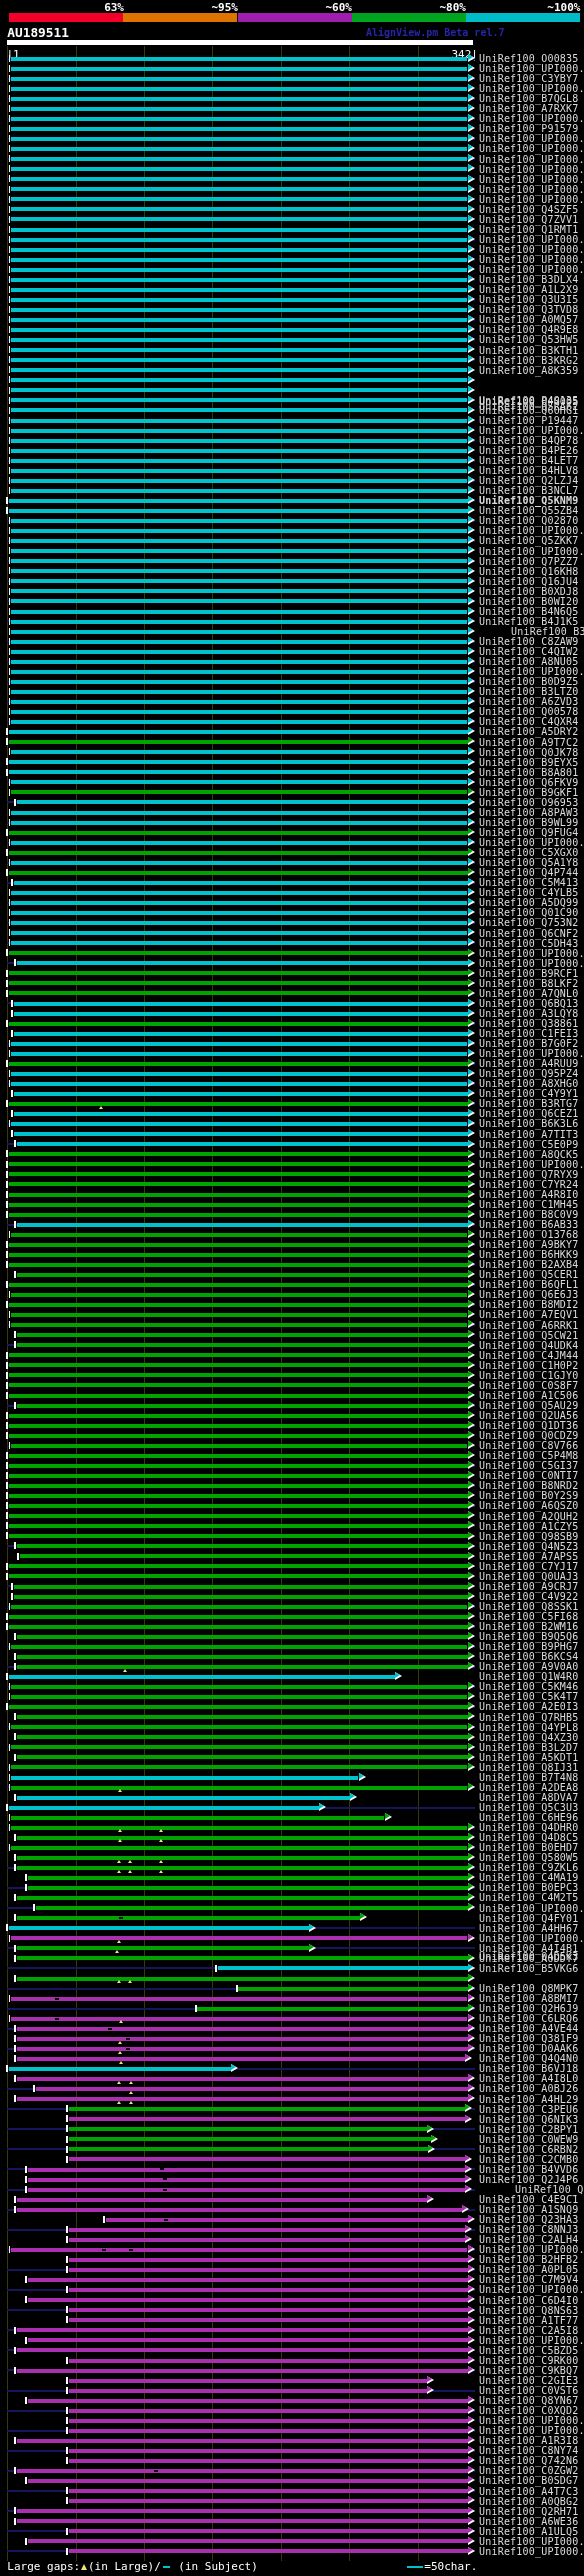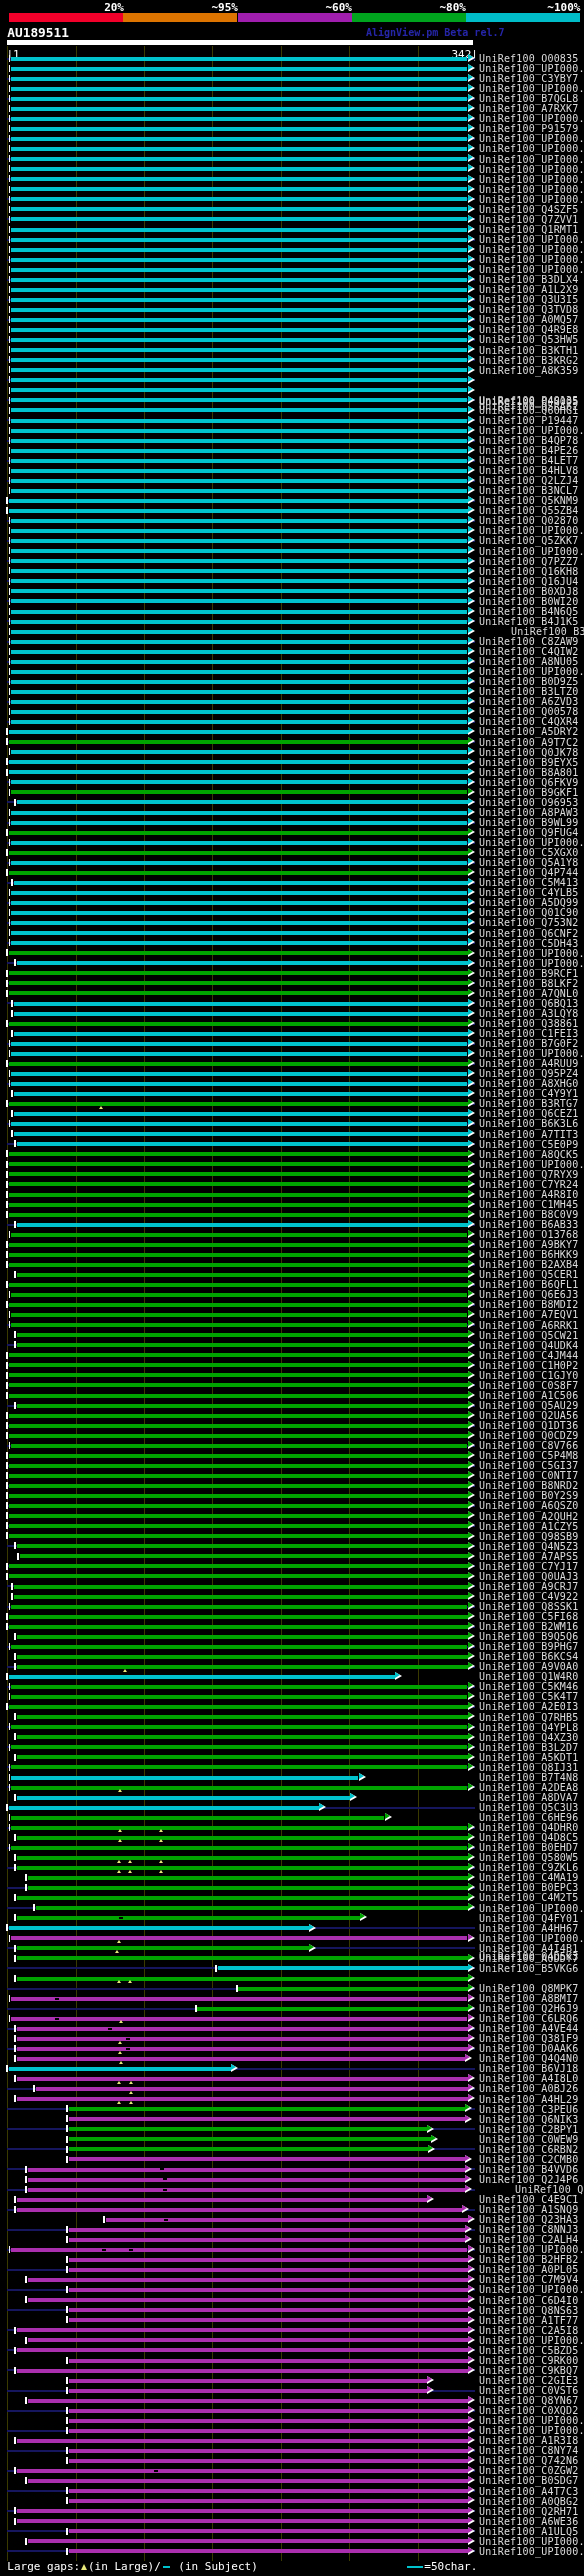--- a/index.html
+++ b/index.html
@@ -31,21 +31,21 @@
        border-right:3.7px solid transparent;border-bottom:6.4px solid #e8e87a;margin:0 0.9px;}
   #legend .lg-dash{display:inline-block;width:7.3px;height:1.8px;background:#00c2cc;vertical-align:middle;margin:0 1.8px;}
   #legend-scale{position:absolute;left:407px;top:2560px;color:#fff;font-size:11px;}
   #legend-scale .lg-bar{display:inline-block;width:15.5px;height:2.7px;background:#00c2cc;vertical-align:middle;margin-right:1.8px;}
 </style>
 </head>
 <body>
 
 <div id="stage">
   <div id="scale-labels">
-      <div class="scale-label" style="right: 461px;">20%</div>
+      <div class="scale-label" style="right: 461px;">63%</div>
       <div class="scale-label" style="right: 347px;">~95%</div>
       <div class="scale-label" style="right: 233px;">~60%</div>
       <div class="scale-label" style="right: 119px;">~80%</div>
       <div class="scale-label" style="right: 4.6px;">~100%</div>
     </div>
   <div id="scale-bar">
       <div class="scale-seg" style="left: 9.1px; width: 114px; background: rgb(242, 0, 42);"></div>
       <div class="scale-seg" style="left: 123px; width: 114px; background: rgb(221, 116, 0);"></div>
       <div class="scale-seg" style="left: 238px; width: 114px; background: rgb(160, 30, 174);"></div>
       <div class="scale-seg" style="left: 352px; width: 114px; background: rgb(0, 164, 30);"></div>
@@ -440,21 +440,21 @@
         </div>
         <div class="row-label" style="top: 485px;">UniRef100_B3NCL7</div>
       </div>
       <div class="abs" style="left: 0px; top: 0px;">
         <div class="navy" style="left: 7.3px; top: 500px; width: 468px;"></div>
         <div class="tick" style="left: 6px; top: 497px;"></div>
         <div class="bar" style="left: 8.7px; top: 499px; width: 459px; background: rgb(0, 194, 204);"></div>
         <div class="arrow-outer" style="left: 468px; top: 496px;">
           <div class="arrow-inner" style="left: -7.3px; top: -3.7px; border-left: 5.5px solid rgb(0, 194, 204);"></div>
         </div>
-        <div class="row-label" style="top: 495px;">UniRef100_Q5KNM9</div>
+        <div class="row-label" style="top: 495px; font-weight: bold;">UniRef100_Q5KNM9</div>
       </div>
       <div class="abs" style="left: 0px; top: 0px;">
         <div class="tick" style="left: 6px; top: 507px;"></div>
         <div class="bar" style="left: 8.7px; top: 509px; width: 459px; background: rgb(0, 194, 204);"></div>
         <div class="arrow-outer" style="left: 468px; top: 506px;">
           <div class="arrow-inner" style="left: -7.3px; top: -3.7px; border-left: 5.5px solid rgb(0, 194, 204);"></div>
         </div>
         <div class="row-label" style="top: 505px;">UniRef100_Q55ZB4</div>
       </div>
       <div class="abs" style="left: 0px; top: 0px;">

